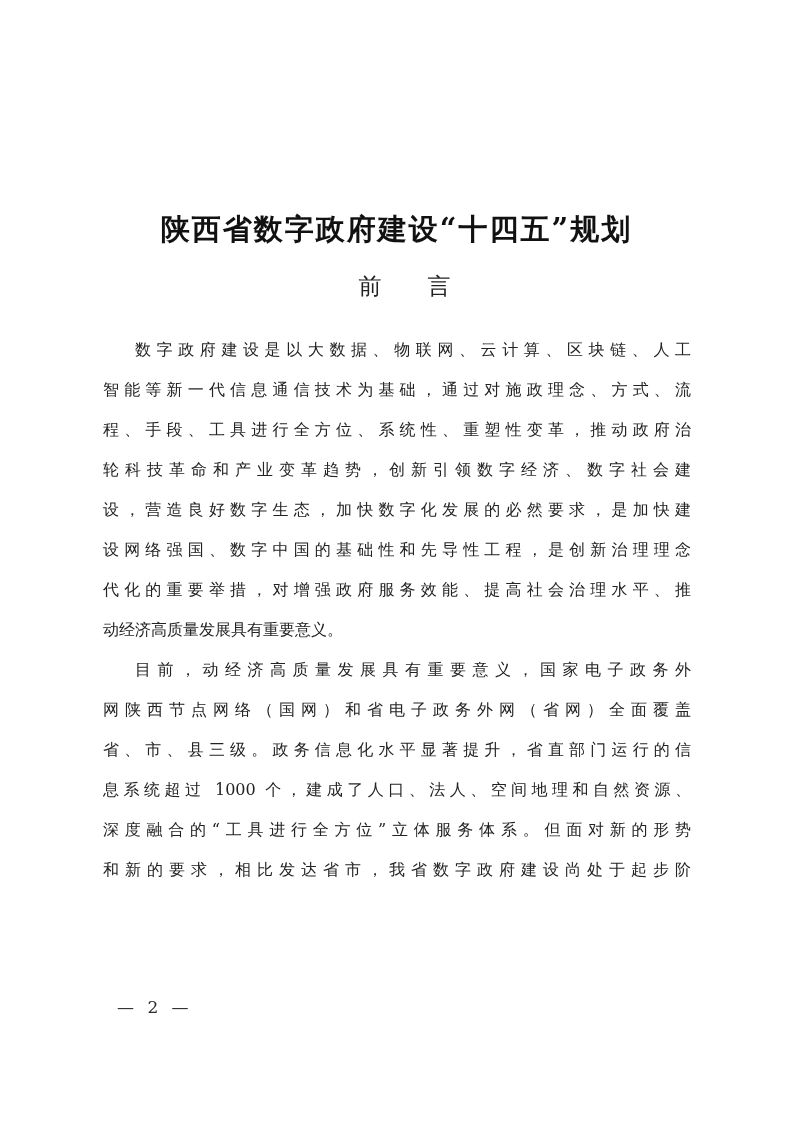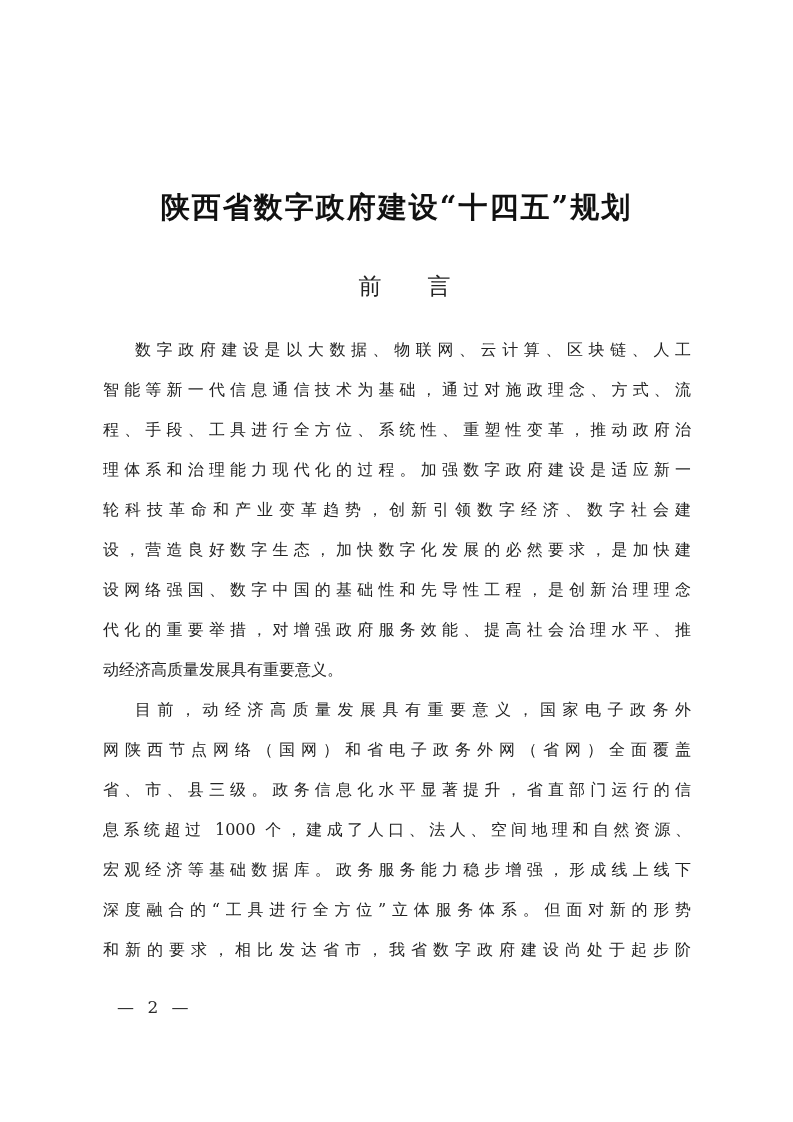--- a/index.html
+++ b/index.html
@@ -12,21 +12,21 @@
   }
   .page {
     position: relative;
     width: 793px;
     height: 1122px;
     background: #ffffff;
     overflow: hidden;
   }
   .doc-title {
     position: absolute;
-    top: 188px;
+    top: 210px;
     left: 0;
     right: 0;
     text-align: center;
     font-size: 29px;
     font-weight: bold;
     letter-spacing: 2px;
     color: #111111;
   }
   .section-heading {
     position: absolute;
@@ -77,31 +77,29 @@
 <div class="page">
 
   <h1 class="doc-title">陕西省数字政府建设“十四五”规划</h1>
 
   <h2 class="section-heading">前　　言</h2>
 
   <div class="body-text" id="body-text">
       <div class="text-line first-line">数字政府建设是以大数据、物联网、云计算、区块链、人工</div>
       <div class="text-line">智能等新一代信息通信技术为基础，通过对施政理念、方式、流</div>
       <div class="text-line">程、手段、工具进行全方位、系统性、重塑性变革，推动政府治</div>
-      <div class="text-line">理体系和治理能力现代化的过程。加强数字政府建设是适应新一</div>
       <div class="text-line">轮科技革命和产业变革趋势，创新引领数字经济、数字社会建</div>
       <div class="text-line">设，营造良好数字生态，加快数字化发展的必然要求，是加快建</div>
       <div class="text-line">设网络强国、数字中国的基础性和先导性工程，是创新治理理念</div>
       <div class="text-line">代化的重要举措，对增强政府服务效能、提高社会治理水平、推</div>
       <div class="text-line no-justify">动经济高质量发展具有重要意义。</div>
       <div class="text-line first-line">目前，动经济高质量发展具有重要意义，国家电子政务外</div>
       <div class="text-line">网陕西节点网络（国网）和省电子政务外网（省网）全面覆盖</div>
       <div class="text-line">省、市、县三级。政务信息化水平显著提升，省直部门运行的信</div>
       <div class="text-line">息系统超过 1000 个，建成了人口、法人、空间地理和自然资源、</div>
-      <div class="text-line">宏观经济等基础数据库。政务服务能力稳步增强，形成线上线下</div>
       <div class="text-line">深度融合的“工具进行全方位”立体服务体系。但面对新的形势</div>
       <div class="text-line">和新的要求，相比发达省市，我省数字政府建设尚处于起步阶</div>
     </div>
 
   <div class="page-footer">
     <span>— 2 —</span>
   </div>
 
 </div>
 

